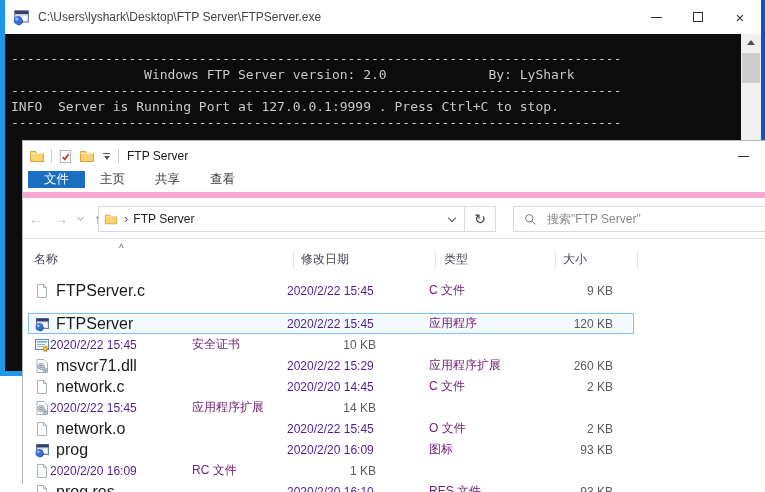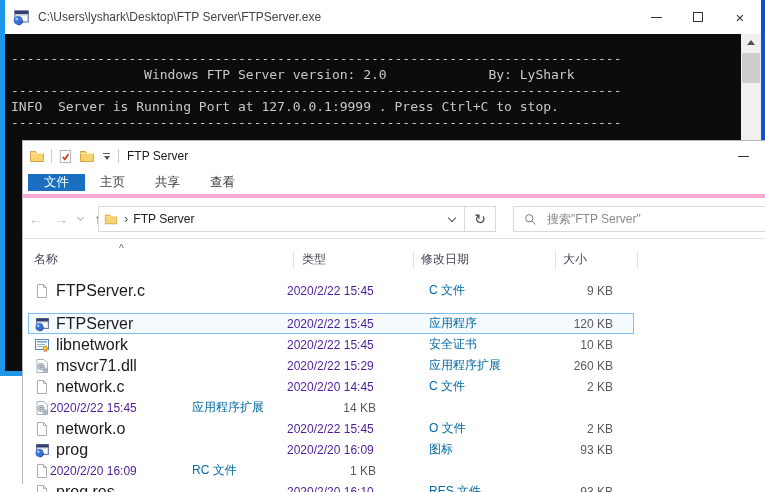--- a/index.html
+++ b/index.html
@@ -38,21 +38,21 @@
   .qat svg { display:block; }
   .qat-sep { width:1px; height:14px; background:#cfcfcf; }
   .qat-drop { display:flex; flex-direction:column; align-items:center; gap:2px; padding:0 2px; }
   .qat-drop .bar { width:7px; height:1px; background:#555; }
   .chev-down { width:0; height:0; border-left:3.5px solid transparent; border-right:3.5px solid transparent;
                border-top:4px solid #555; }
   .ex-title { font-size:12px; color:#1a1a1a; margin-left:8px; }
   .ex-titlebar .win-btn { margin-left:auto; width:44px; }
 
   
-  .ribbon { height:27px; display:flex; align-items:center; padding-left:5px; border-bottom:4px solid #f9a8d4; }
+  .ribbon { height:27px; display:flex; align-items:flex-start; padding-left:5px; border-bottom:6px solid #f9a8d4; }
   .rtab { font-size:12.5px; color:#3b3b3b; display:flex; align-items:center; padding:0 15px; }
   .rtab.active { background:#1a6fc0; color:#ffffff; padding:0 16px; }
 
   
   .toolbar { position:relative; height:41px; border-bottom:1px solid #e3e3e3; }
   .nav-ico { position:absolute; top:0; height:41px; display:flex; align-items:center; justify-content:center;
              font-size:14px; }
   .nav-back { left:0; width:26px; color:#b9c6d0; font-size:15px; }
   .nav-fwd  { left:26px; width:24px; color:#b9c6d0; font-size:15px; }
   .nav-chev { left:50px; width:14px; }
@@ -87,21 +87,21 @@
 
   
   .file-list { margin-top:8px; padding-left:5px; }
   .row { height:21px; }
   .row-inner { width:606px; height:21px; display:flex; align-items:center;
                border:1px solid transparent; }
   .row.selected .row-inner { border-color:#7cc1ef; background:#f4fafe;margin-top:12px; }
   .icon-slot { flex:none; width:16px; height:16px; margin-left:5px; }
   .c-name { width:237px; padding-left:6px; font-size:16px; color:#1b1b1b; white-space:nowrap; overflow:hidden; }
   .c-date { width:142px; font-size:12px; color:#4c1d95; }
-  .c-type { width:120px; font-size:12px; color:#0369a1; }
+  .c-type { width:120px; font-size:12px; color:#701a75; }
   .c-size { width:74px; font-size:12px; color:#5a5a5a; text-align:right; padding-right:10px; }
 
   .hidden-defs { position:absolute; width:0; height:0; overflow:hidden; }
 </style>
 </head>
 <body>
 
 <svg class="hidden-defs" xmlns="http://www.w3.org/2000/svg">
   <defs>
     <symbol id="i-doc" viewBox="0 0 16 16">
@@ -241,22 +241,22 @@
         <svg width="13" height="13">
             <use href="#i-magnifier"></use>
           </svg>
         <span class="search-ph">搜索"FTP Server"</span>
       </div>
     </div>
 
     <div class="col-headers">
       <span class="sort-ind">^</span>
       <div class="colh name">名称</div>
+      <div class="colh date">修改日期</div>
       <div class="colh type">类型</div>
-      <div class="colh date">修改日期</div>
       <div class="colh size">大小</div>
     </div>
 
     <div class="file-list" id="file-list">
         <div class="row">
     <div class="row-inner">
       <svg class="icon-slot" width="16" height="16">
               <use href="#i-doc"></use>
             </svg>
       <div class="c-name">FTPServer.c</div>
@@ -274,21 +274,20 @@
       <div class="c-date">2020/2/22 15:45</div>
       <div class="c-type">应用程序</div>
       <div class="c-size">120 KB</div>
     </div>
   </div>
         <div class="row">
     <div class="row-inner">
       <svg class="icon-slot" width="16" height="16">
               <use href="#i-cert"></use>
             </svg>
-      <div class="c-name">libnetwork</div>
       <div class="c-date">2020/2/22 15:45</div>
       <div class="c-type">安全证书</div>
       <div class="c-size">10 KB</div>
     </div>
   </div>
         <div class="row">
     <div class="row-inner">
       <svg class="icon-slot" width="16" height="16">
               <use href="#i-dll"></use>
             </svg>

